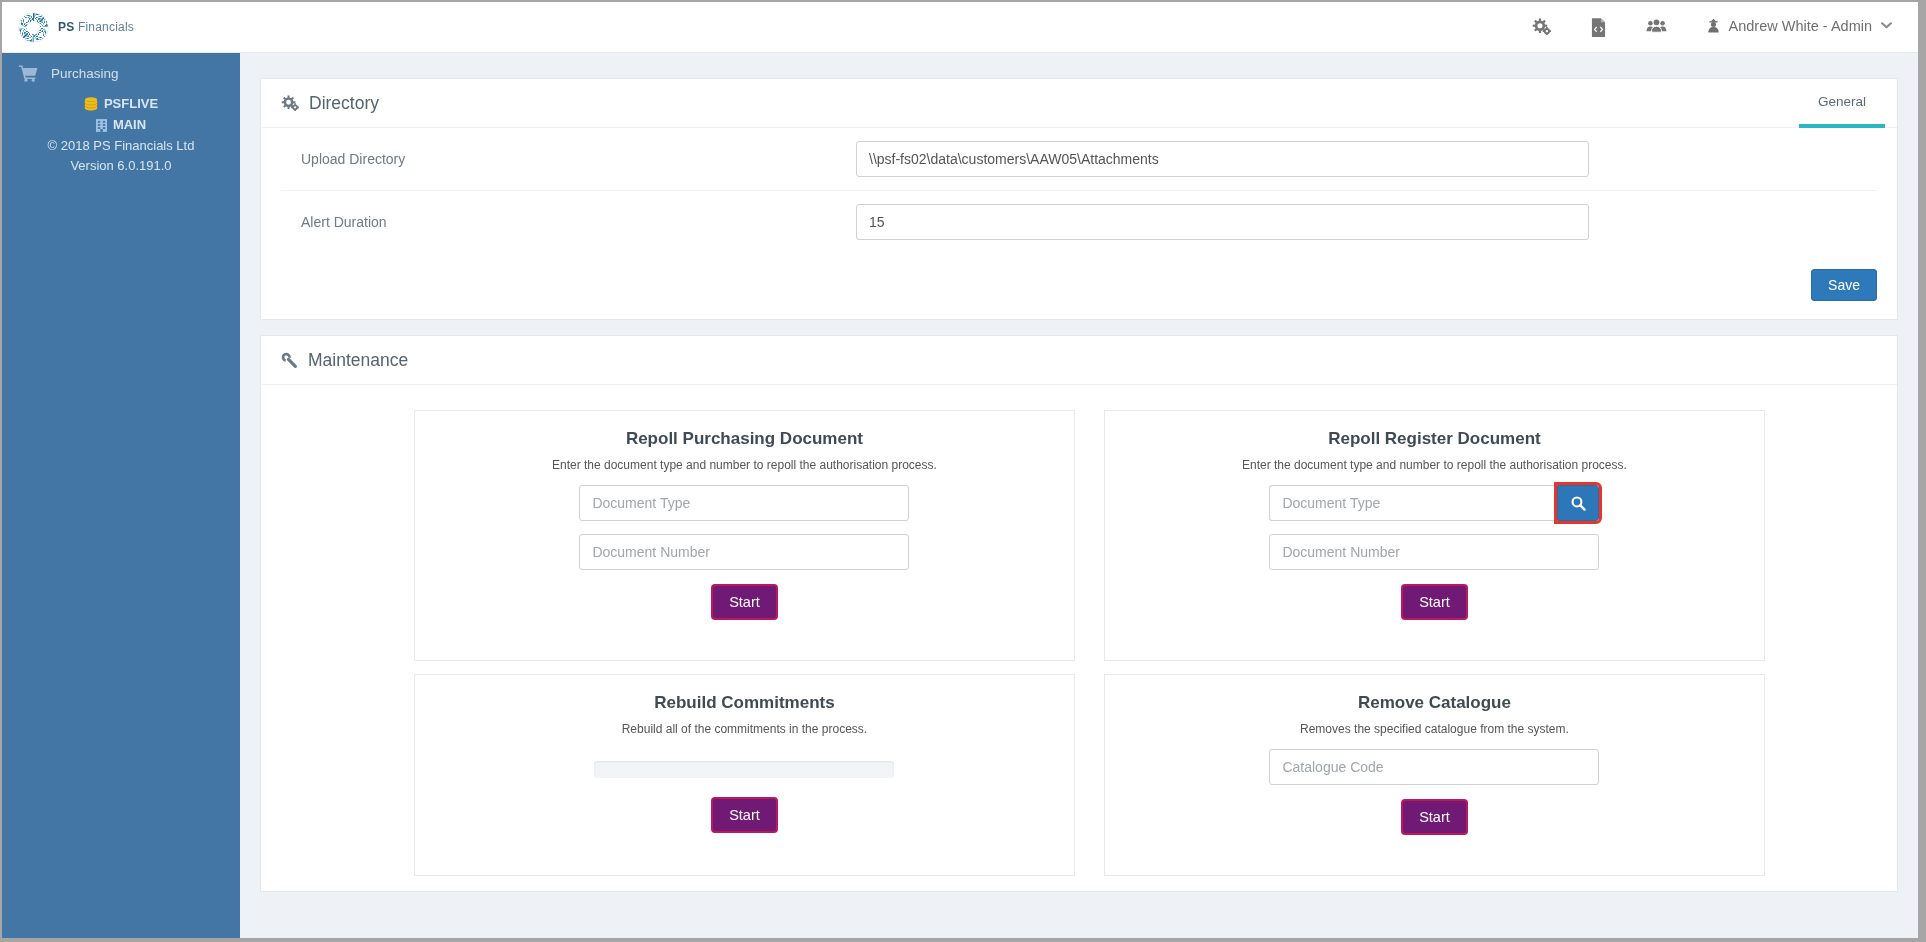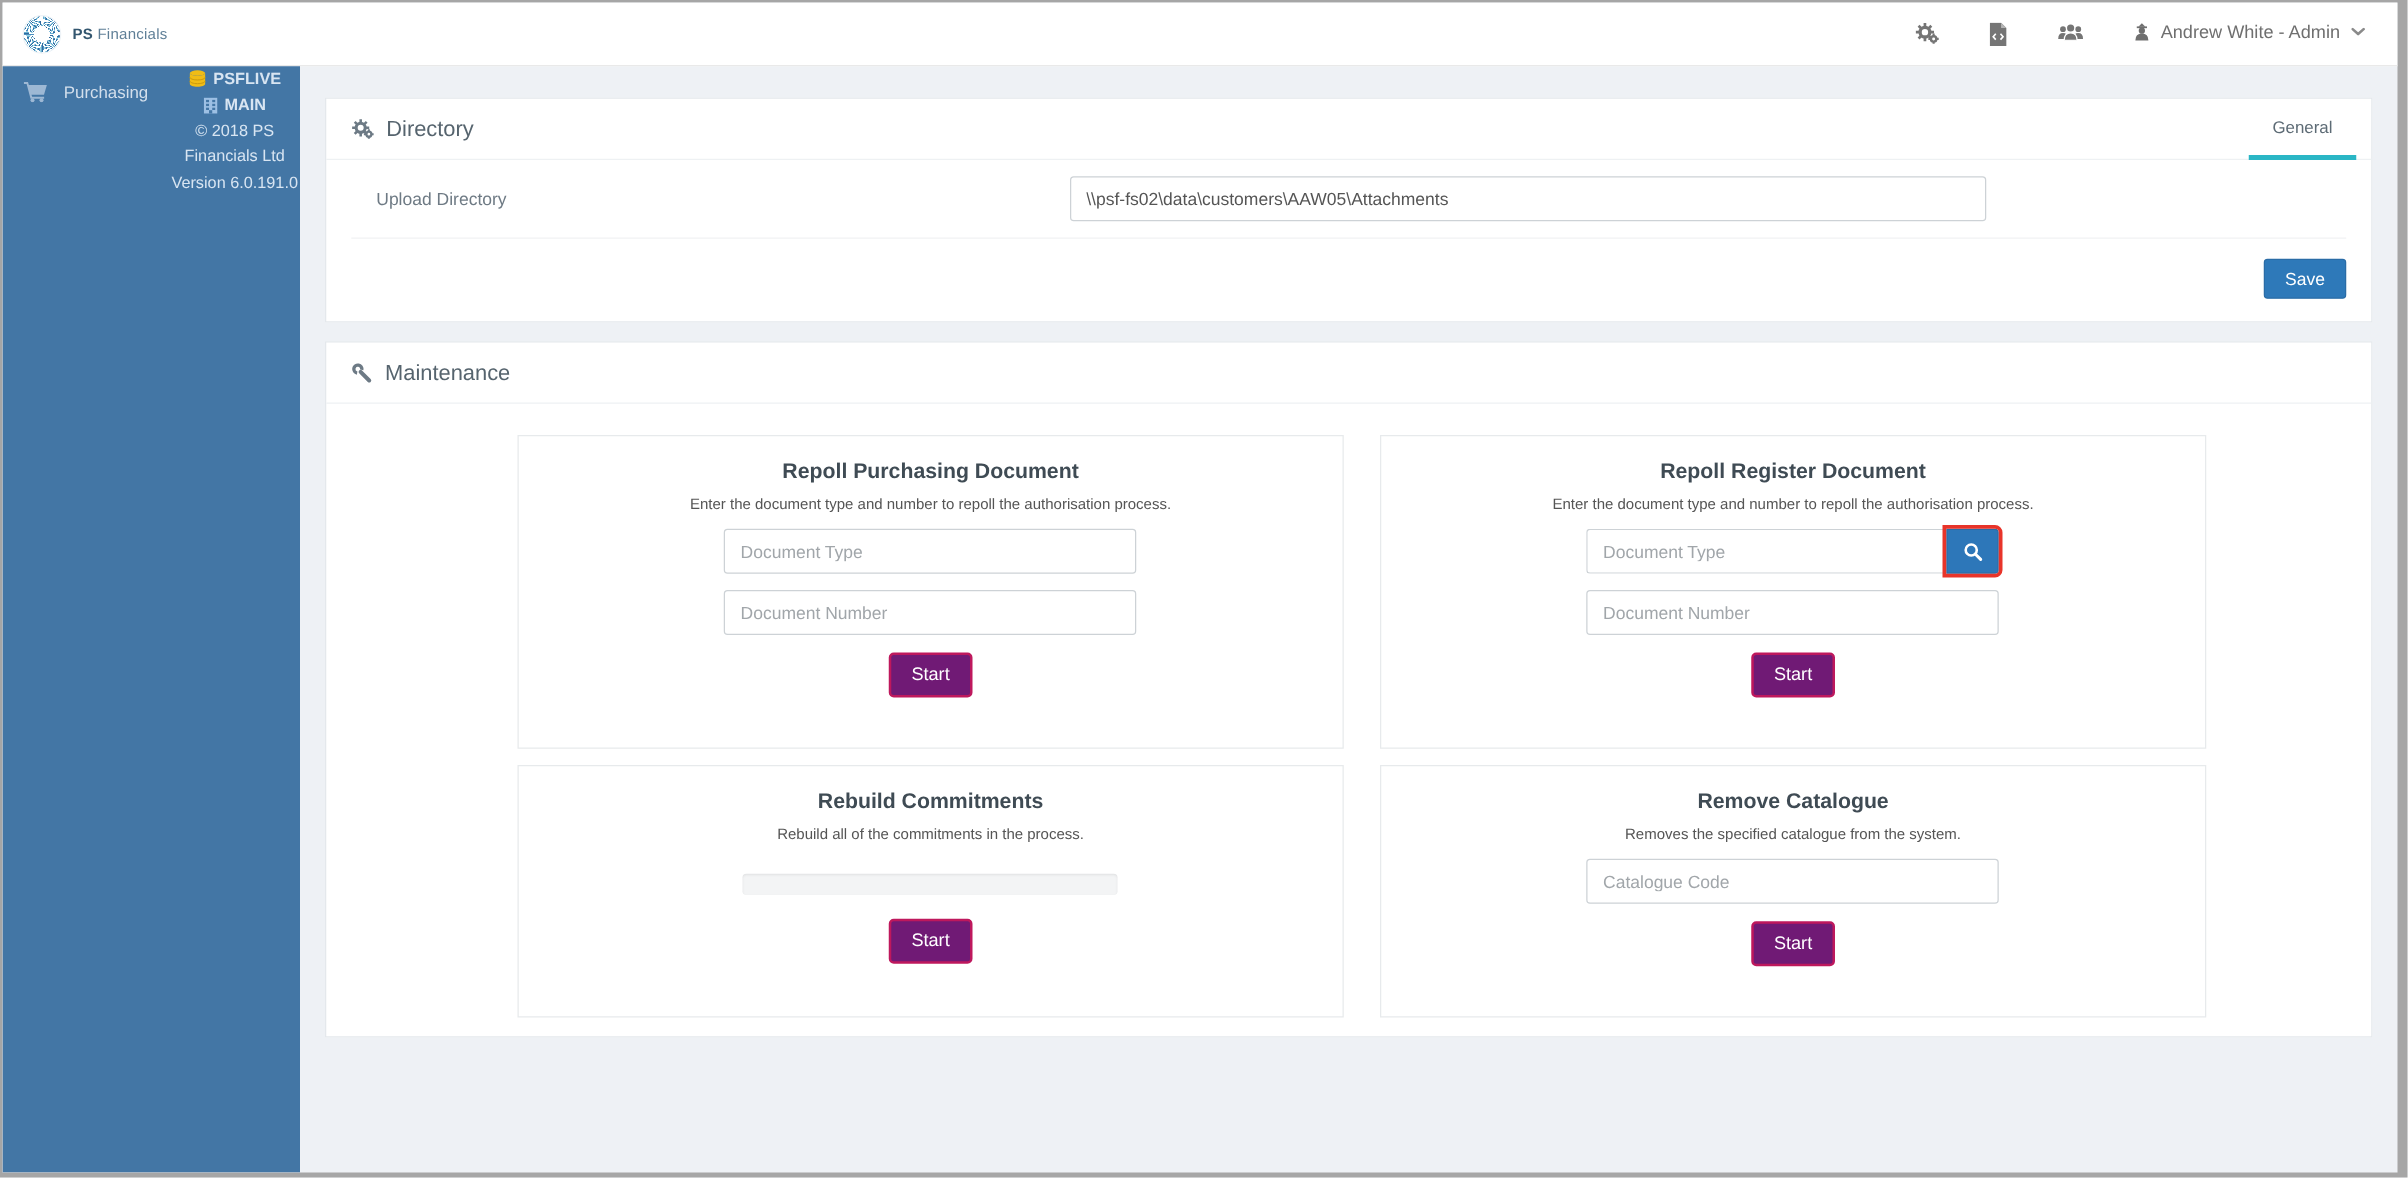--- a/index.html
+++ b/index.html
@@ -24,21 +24,21 @@
         #ffffff 6deg 8deg, #9fd3e2 8deg 10deg, #ffffff 10deg 12deg, #4a8fc0 12deg 14deg, #ffffff 14deg 16deg);
     border:1px solid #eef3f7;
   }
   .brand-text { font-size:12px; letter-spacing:.2px; }
   .brand-ps { font-weight:bold; color:#33566f; }
   .brand-name { color:#5f7f97; }
   .nav-right { display:flex; align-items:flex-start; gap:40px; color:#757575; }
   .nav-icon-btn { display:flex; align-items:center; color:#757575; cursor:pointer; }
   .user-menu { display:flex; align-items:center; gap:9px; font-size:14.5px; color:#6f6f6f; cursor:pointer; }
   
-  .sidebar { grid-area:side; background:#4376a5; display:flex; flex-direction:row; justify-content:space-between; }
+  .sidebar { grid-area:side; background:#4376a5; display:flex; flex-direction:column; }
   .side-item { display:flex; align-items:center; gap:13px; padding:12px 17px; color:#d3dfec; font-size:13.5px; cursor:pointer; }
   .side-item .icon { color:#9db8d4; display:flex; }
   .side-footer { text-align:center; padding-bottom:12px; color:#d8e5f2; font-size:13px; line-height:1.6; }
   .side-footer .env-row { display:flex; align-items:center; justify-content:center; gap:6px; font-weight:bold; }
   
   .main { grid-area:main; padding:25px 20px 0; overflow:hidden; }
   .panel { background:#fff; border:1px solid #e4e8ec; margin-bottom:15px; }
   .panel-heading { display:flex; justify-content:space-between; align-items:stretch;
     padding-left:20px; border-bottom:1px solid #eef1f3; min-height:49px; }
   .panel-title { display:flex; align-items:center; gap:10px; font-size:17.5px; color:#56646e; }
@@ -230,20 +230,26 @@
       </div>
       <div class="tab">General</div>
     </div>
     <div class="settings-body">
       <div class="field-row divided">
         <div class="field-label">Upload Directory</div>
         <div class="field-input">
           <input type="text" value="\\psf-fs02\data\customers\AAW05\Attachments" style="">
         </div>
       </div>
+      <div class="field-row">
+        <div class="field-label">Alert Duration</div>
+        <div class="field-input">
+          <input type="text" value="15" style="">
+        </div>
+      </div>
       <div class="save-row">
         <button class="btn-save">Save</button>
       </div>
     </div>
   </section>
 
   <section class="panel">
     <div class="panel-heading">
       <div class="panel-title">
         <span class="icon">

